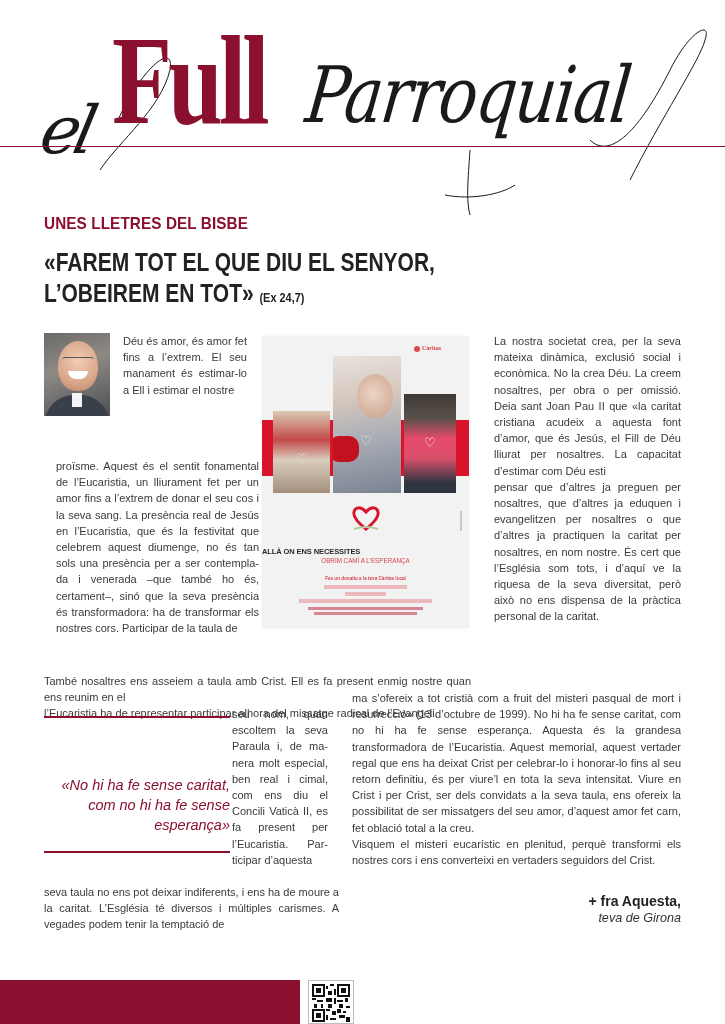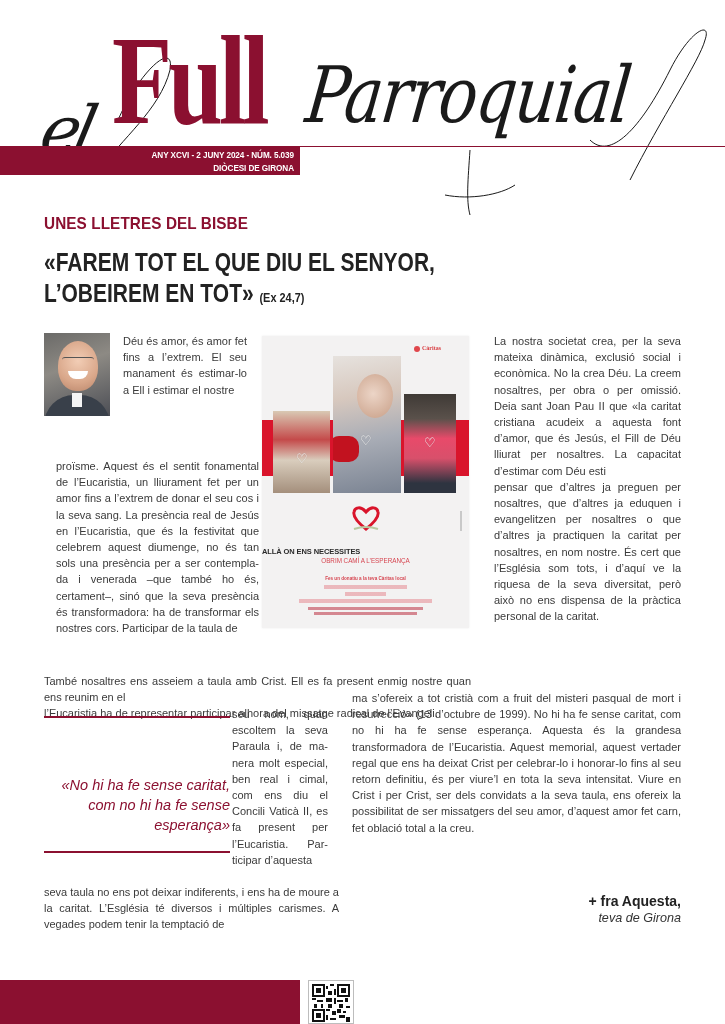--- a/index.html
+++ b/index.html
@@ -79,24 +79,20 @@
   <svg class="script-flourish" viewBox="0 0 725 220">
     <path d="M118 120 C 140 70, 175 40, 170 70 C 160 110, 120 140, 100 170" fill="none" stroke="#1a1a1a" stroke-width="1"></path>
     <path d="M630 180 C 660 120, 700 60, 705 40 C 712 20, 690 30, 670 70 C 640 130, 610 160, 590 140" fill="none" stroke="#1a1a1a" stroke-width="1"></path>
     <path d="M470 150 C 468 180, 466 200, 470 215" fill="none" stroke="#1a1a1a" stroke-width="1"></path>
     <path d="M445 195 C 470 200, 500 195, 515 185" fill="none" stroke="#1a1a1a" stroke-width="1"></path>
   </svg>
   <div class="script-el">el</div>
   <div class="full-word">Full</div>
   <div class="script-parr">Parroquial</div>
   <div class="mast-line"></div>
-  <div class="mast-band">
-    <span>ANY XCVI - 2 JUNY 2024 - NÚM. 5.039</span>
-    <span>DIÒCESI DE GIRONA</span>
-  </div>
 </header>
 
 <div class="section-label">UNES LLETRES DEL BISBE</div>
 <h1 class="headline">
   <span>«FAREM TOT EL QUE DIU EL SENYOR,</span><br>
   <span>L’OBEIREM EN TOT»</span>
   <span class="ref">(Ex 24,7)</span>
 </h1>
 
 <div class="portrait">
@@ -154,20 +150,21 @@
   <div class="fine" style="top:276px; height:3px; background:linear-gradient(90deg,transparent 25%,#c04050 25%,#c04050 75%,transparent 75%); opacity:.6"></div>
   <div class="side"></div>
 </div>
 
 <div class="txt col3a">
   <p>La nostra societat crea, per la seva mateixa dinàmica, exclu­sió social i econòmica. No la crea Déu. La creem nosaltres, per obra o per omissió. Deia sant Joan Pau II que «la caritat cristiana acudeix a aquesta font d’amor, que és Jesús, el Fill de Déu lliurat per nosaltres. La ca­pacitat d’estimar com Déu esti­</p>
   <p>pensar que d’altres ja preguen per nosaltres, que d’altres ja eduquen i evangelitzen per nosaltres o que d’altres ja prac­tiquen la caritat per nosaltres, en nom nostre. És cert que l’Església som tots, i d’aquí ve la riquesa de la seva diversitat, però això no ens dispensa de la pràctica personal de la caritat.</p>
 </div>
 <div class="txt col3c">
   <p>ma s’ofereix a tot cristià com a fruit del misteri pasqual de mort i resurrecció» (13 d’octubre de 1999). No hi ha fe sense caritat, com no hi ha fe sense esperança. Aquesta és la grandesa transformadora de l’Euca­ristia. Aquest memorial, aquest vertader regal que ens ha deixat Crist per celebrar-lo i honorar-lo fins al seu retorn definitiu, és per viure’l en tota la seva intensitat. Viure en Crist i per Crist, ser dels convi­dats a la seva taula, ens ofereix la possibilitat de ser missatgers del seu amor, d’aquest amor fet carn, fet oblació total a la creu.</p>
+  <p>Visquem el misteri eucarístic en plenitud, perquè transformi els nostres cors i ens converteixi en ver­taders seguidors del Crist.</p>
 </div>
 
 <div class="sign-name">+ fra Aquesta,</div>
 <div class="sign-role">teva de Girona</div>
 
 <div class="footer-band"></div>
 <div class="qr">
   <svg viewBox="0 0 21 21" shape-rendering="crispEdges">
     <rect x="0" y="0" width="7" height="7" fill="#111"></rect>
       <rect x="1" y="1" width="5" height="5" fill="#fff"></rect>

